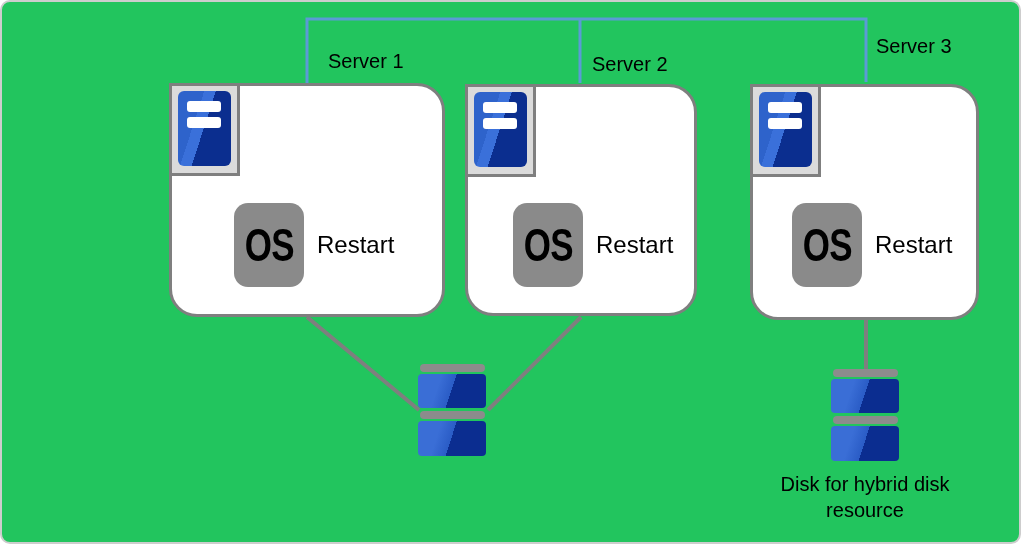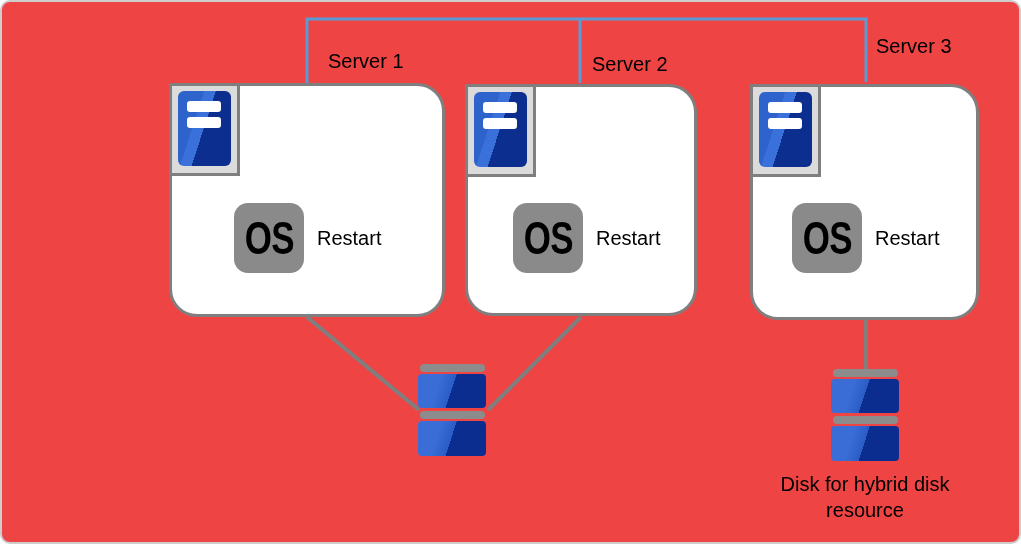--- a/index.html
+++ b/index.html
@@ -1,18 +1,18 @@
 <!DOCTYPE html>
 <html><head>
 <meta charset="utf-8">
 <style>
   html,body{margin:0;padding:0;background:#ffffff;font-family:"Liberation Sans",sans-serif;}
   .canvas{
     position:relative;width:1021px;height:544px;box-sizing:border-box;
-    background:#ef4444;border:2px solid #cdcdcd;border-radius:10px;overflow:hidden;
+    background:#22c55e;border:2px solid #cdcdcd;border-radius:10px;overflow:hidden;
   }
   .lines{position:absolute;left:0;top:0;width:1021px;height:544px;}
 
   
   .server-box{
     position:absolute;box-sizing:border-box;background:#ffffff;
     border:3px solid #7f7f7f;border-radius:28px;
   }
   .box1{left:167px;top:81px;width:276px;height:234px;}
   .box2{left:463px;top:82px;width:232px;height:232px;}
@@ -30,28 +30,28 @@
   .slot{position:absolute;left:9px;width:34px;height:11px;background:#ffffff;border-radius:3px;}
   .slot1{top:10px;}
   .slot2{top:26px;}
 
   
   .os-row{position:absolute;display:flex;align-items:center;gap:13px;}
   .box1 .os-row{left:62px;top:117px;}
   .box2 .os-row{left:45px;top:116px;}
   .box3 .os-row{left:39px;top:116px;}
   .os-icon{
-    width:70px;height:70px;border-radius:14px;background:#8a8a8a;
+    width:70px;height:84px;border-radius:14px;background:#8a8a8a;
     display:flex;align-items:center;justify-content:center;flex:0 0 auto;
   }
   .os-icon span{
     font-size:46px;font-weight:bold;color:#000;transform:scaleX(0.76);
     letter-spacing:-1px;line-height:1;
   }
-  .restart-label{font-size:20px;color:#000;white-space:nowrap;}
+  .restart-label{font-size:24px;color:#000;white-space:nowrap;}
 
   
   .server-label{position:absolute;font-size:20px;color:#000;white-space:nowrap;}
   .label1{left:326px;top:48px;}
   .label2{left:590px;top:51px;text-align:center;}
   .label3{left:874px;top:33px;}
 
   
   .disk{position:absolute;width:68px;display:flex;flex-direction:column;align-items:center;}
   .disk-shared{left:416px;top:362px;}

